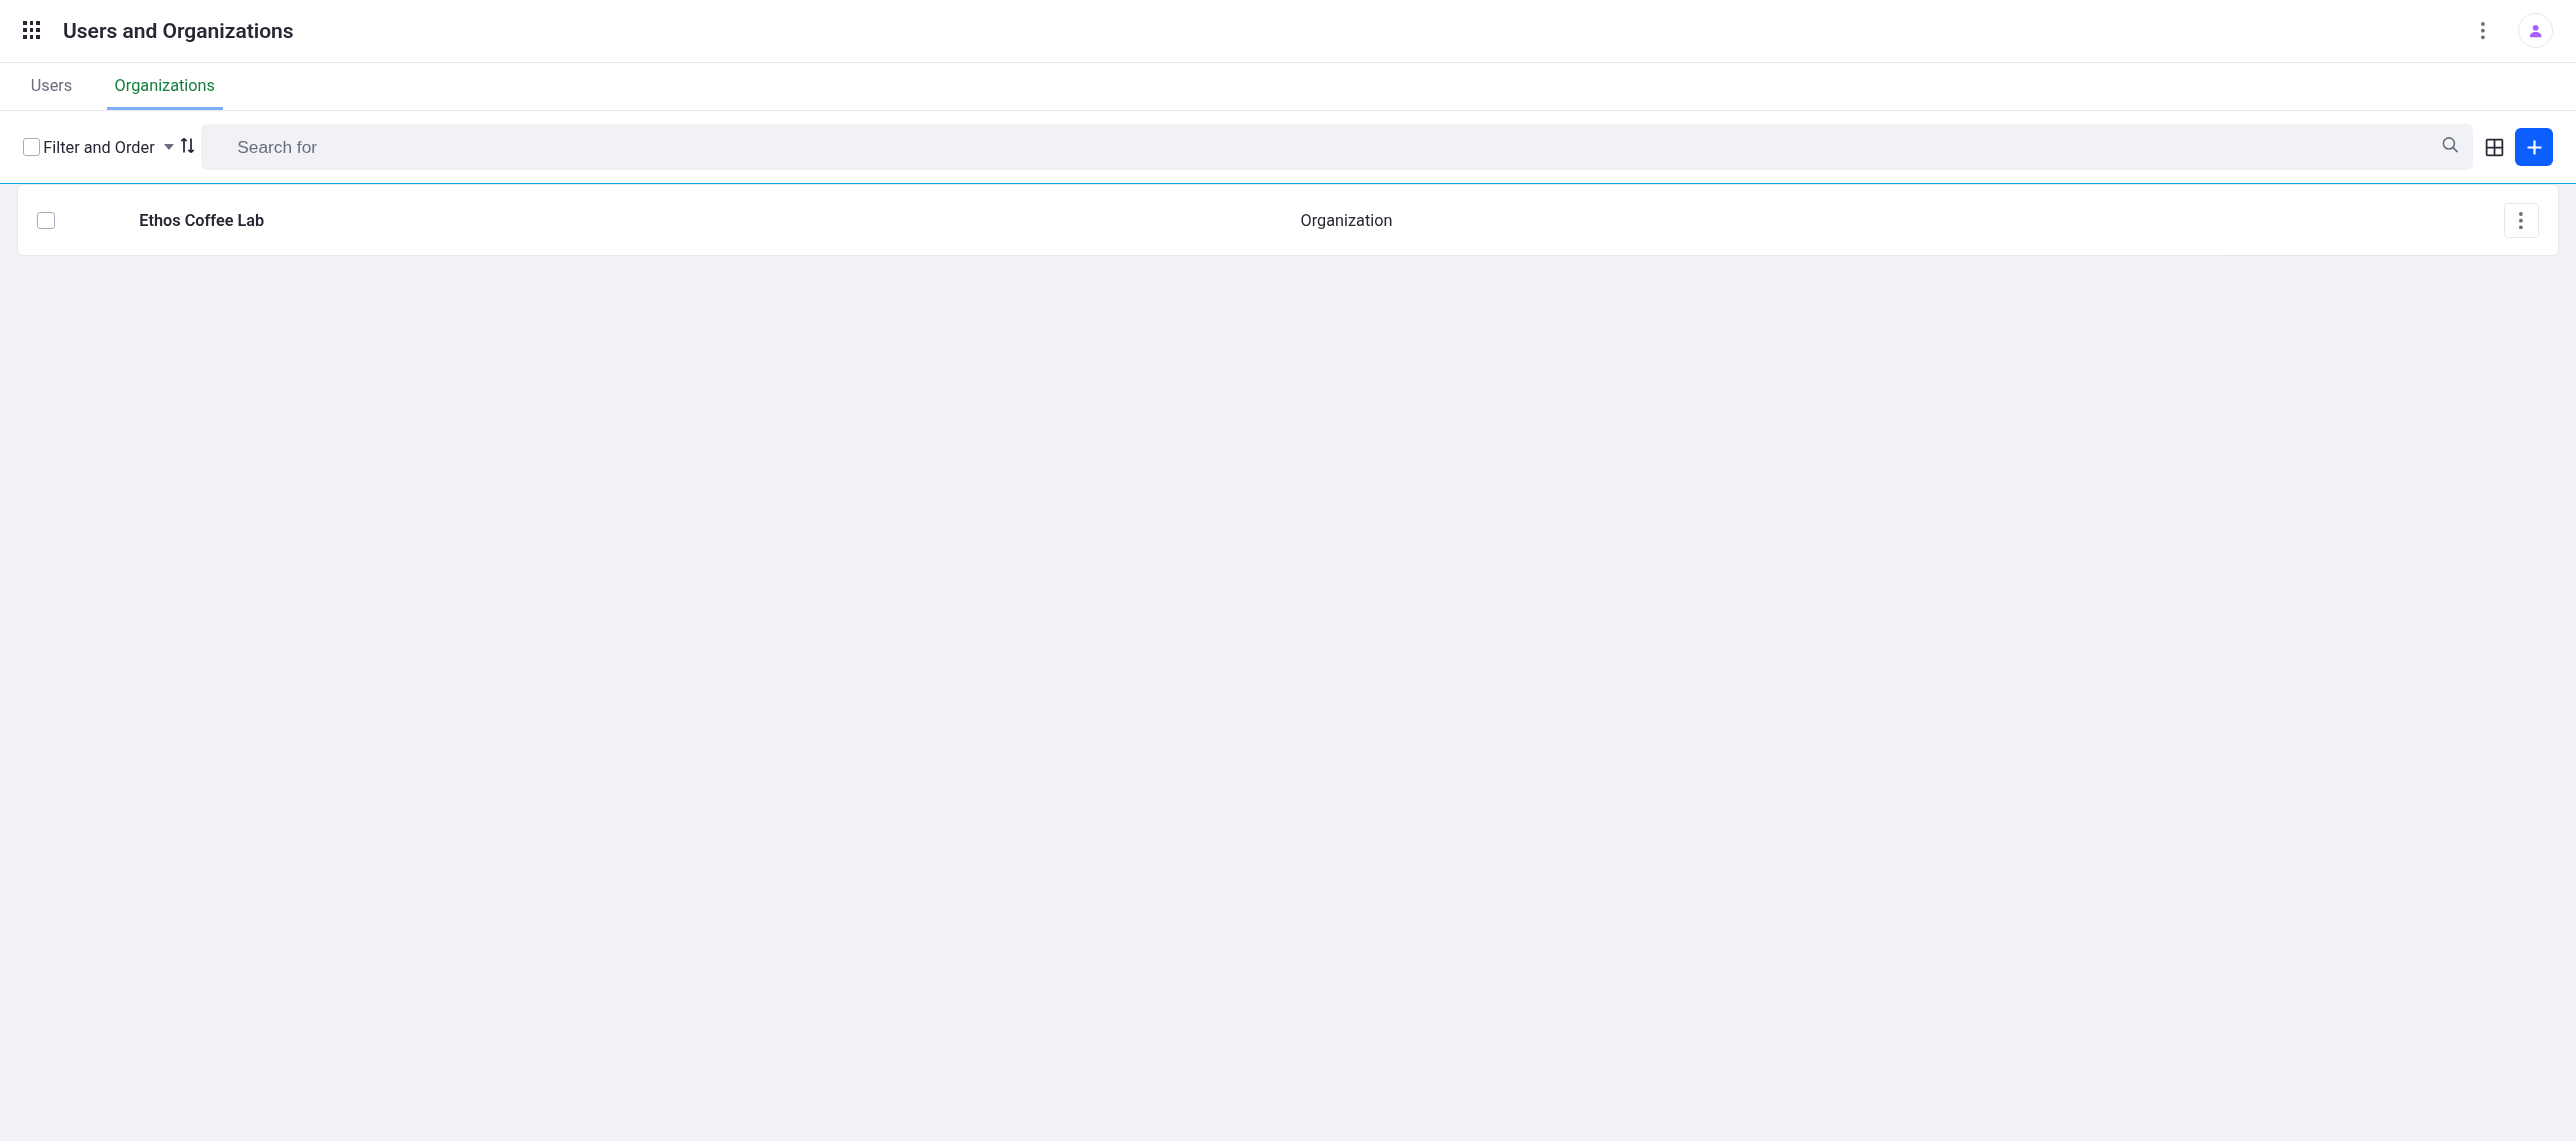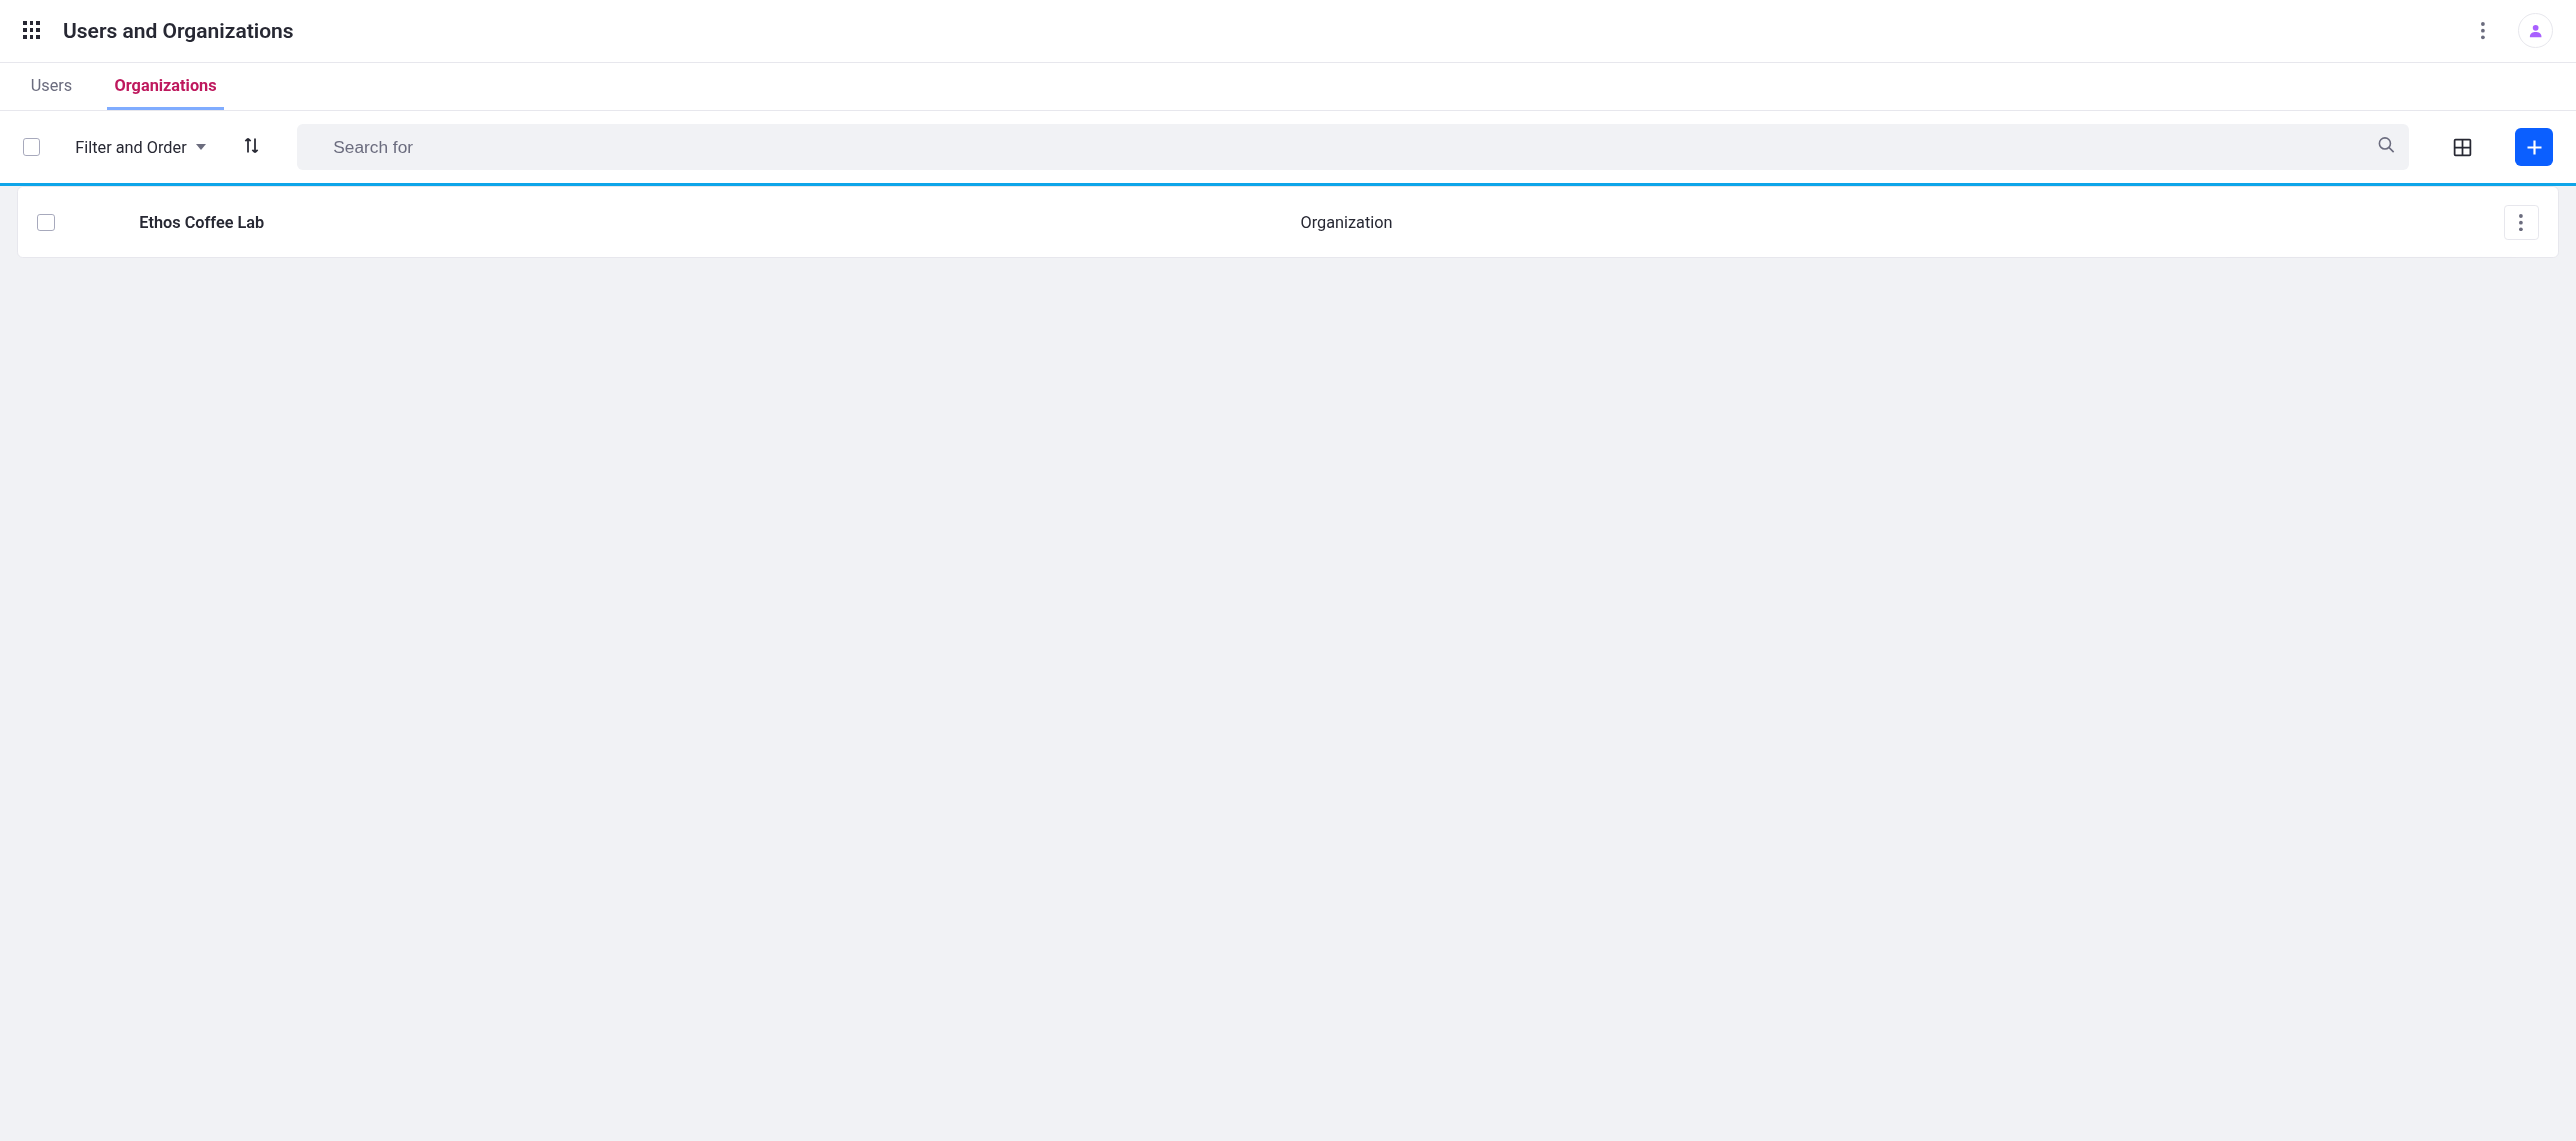--- a/index.html
+++ b/index.html
@@ -58,32 +58,32 @@
     gap: 27px;
   }
   .tab {
     padding: 13.4px 7.7px 11.5px;
     font-size: 16.3px;
     color: #6b6c7e;
     cursor: pointer;
     border-bottom: 3.8px solid transparent;
   }
   .tab.active {
-    color: #be185d;
-    font-weight: 700;
+    color: #15803d;
+    font-weight: 400;
     border-bottom-color: #80acff;
   }
   
   .toolbar {
     background: #fff;
     display: flex;
     align-items: center;
     padding: 13.4px 23px;
-    border-bottom: 3px solid #0ea5e9;
-    gap: 35px;
+    border-bottom: 1px solid #0ea5e9;
+    gap: 3px;
   }
   .checkbox {
     width: 17.3px; height: 17.3px;
     border: 1.4px solid #a7a9bc;
     border-radius: 2.9px;
     cursor: pointer;
     background: #fff;
   }
   .filter-btn {
     display: flex; align-items: center; gap: 9.6px;

